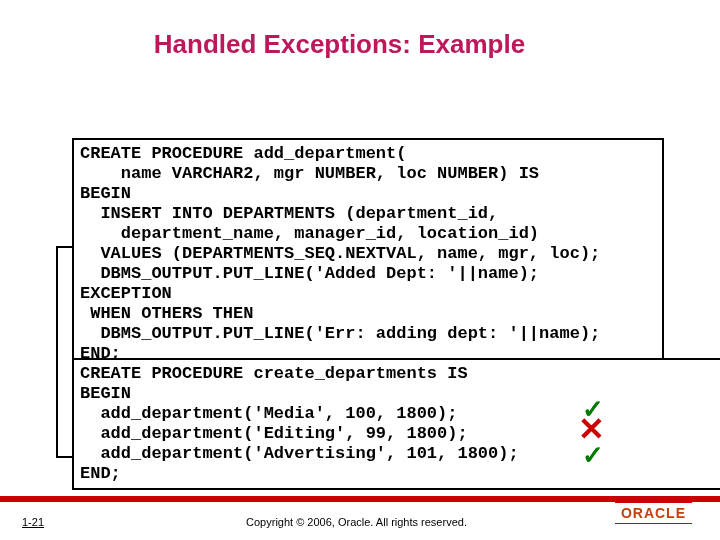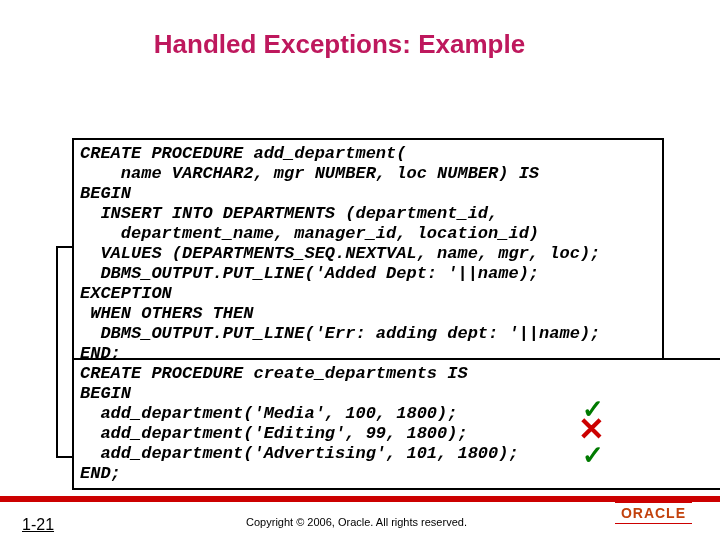--- a/index.html
+++ b/index.html
@@ -1,29 +1,29 @@
 <!DOCTYPE html>
 <html><head>
 <meta charset="utf-8">
 <style>
   * { margin: 0; padding: 0; box-sizing: border-box; }
   html, body { width: 720px; height: 540px; background: #fff; font-family: Arial, Helvetica, sans-serif; }
   .slide { position: relative; width: 720px; height: 540px; }
   .title { position: absolute; top: 18px; left: 0; width: 679px; text-align: center; font-weight: bold; font-size: 26px; color: #be185d; margin-top: 11px; }
-  .codebox { position: absolute; border: 2px solid #000; background: #fff; font-family: "Courier New", Courier, monospace; font-weight: bold; font-size: 17px; line-height: 1.18; padding: 4px 6px; white-space: pre; color: #000; font-style: italic; }
+  .codebox { position: absolute; border: 2px solid #000; background: #fff; font-family: "Courier New", Courier, monospace; font-weight: bold; font-size: 17px; line-height: 1.18; padding: 4px 6px; white-space: pre; color: #000; }
   .box1 { top: 138px; left: 72px; width: 592px; }
   .box2 { top: 358px; left: 72px; width: 716px; }
   .connector-v1 { position: absolute; left: 56px; top: 246px; width: 2px; height: 212px; background: #000; }
   .connector-h1 { position: absolute; left: 56px; top: 246px; width: 16px; height: 2px; background: #000; }
   .connector-h2 { position: absolute; left: 56px; top: 456px; width: 16px; height: 2px; background: #000; }
   .check1 { position: absolute; left: 582px; top: 394px; font-family: "Segoe UI Symbol","Arial Unicode MS",Arial; color: #007a00; font-size: 26px; font-weight: bold; }
   .cross  { position: absolute; left: 578px; top: 410px; font-family: "Segoe UI Symbol","Arial Unicode MS",Arial; color: #cc0000; font-size: 32px; font-weight: bold; }
   .check2 { position: absolute; left: 582px; top: 440px; font-family: "Segoe UI Symbol","Arial Unicode MS",Arial; color: #007a00; font-size: 26px; font-weight: bold; }
   .footer-bar { position: absolute; left: 0; top: 496px; width: 720px; height: 6px; background: #c00; }
-  .pagenum { position: absolute; left: 22px; top: 516px; font-size: 16px; color: #000; text-decoration: underline; }
+  .pagenum { position: absolute; left: 22px; top: 516px; font-size: 11px; color: #000; text-decoration: underline; }
   .copyright { position: absolute; left: 0; top: 516px; width: 713px; text-align: center; font-size: 11px; color: #000; }
   .oracle-logo { position: absolute; right: 28px; top: 502px; padding: 2px 6px; font-family: Arial, sans-serif; font-weight: bold; font-size: 14px; letter-spacing: 1px; color: #c2410c; border-top: 1px solid #c00; border-bottom: 1px solid #c00; }
 </style>
 </head>
 <body>
 
 <div class="slide">
   <div class="title">Handled Exceptions: Example</div>
 
   <div class="codebox box1">CREATE PROCEDURE add_department(

